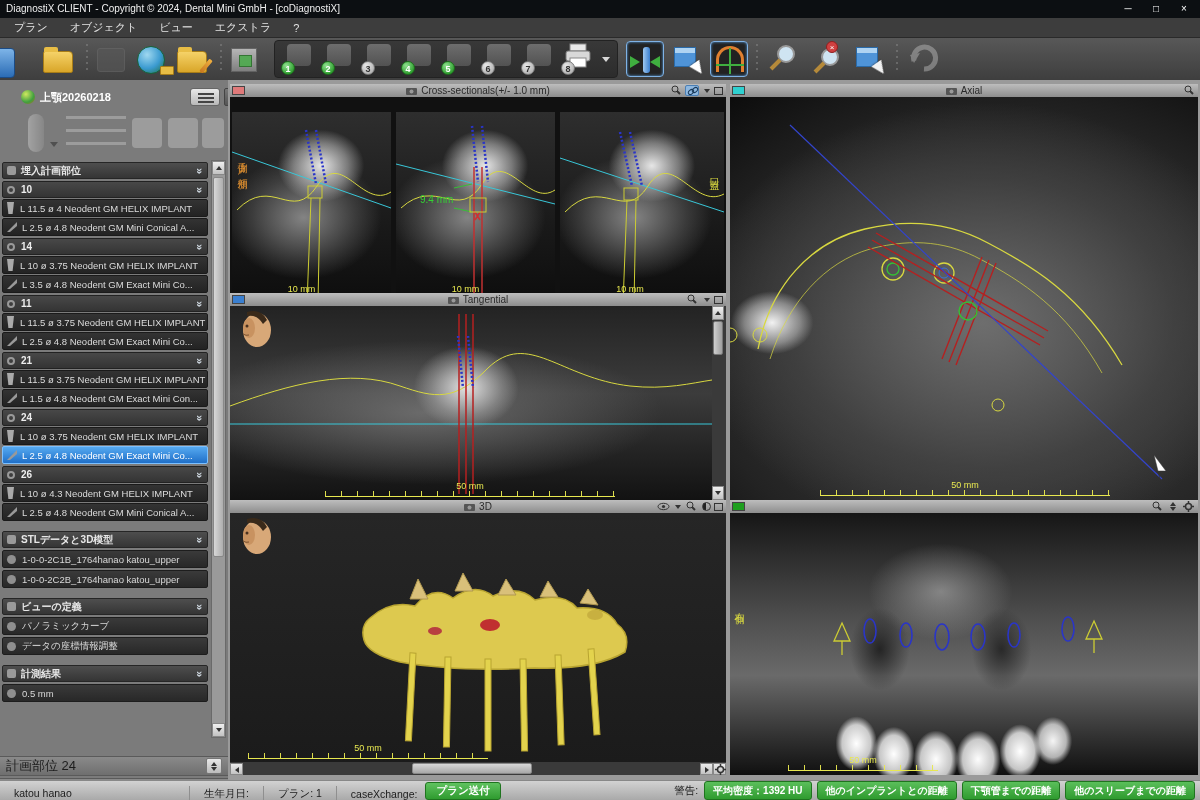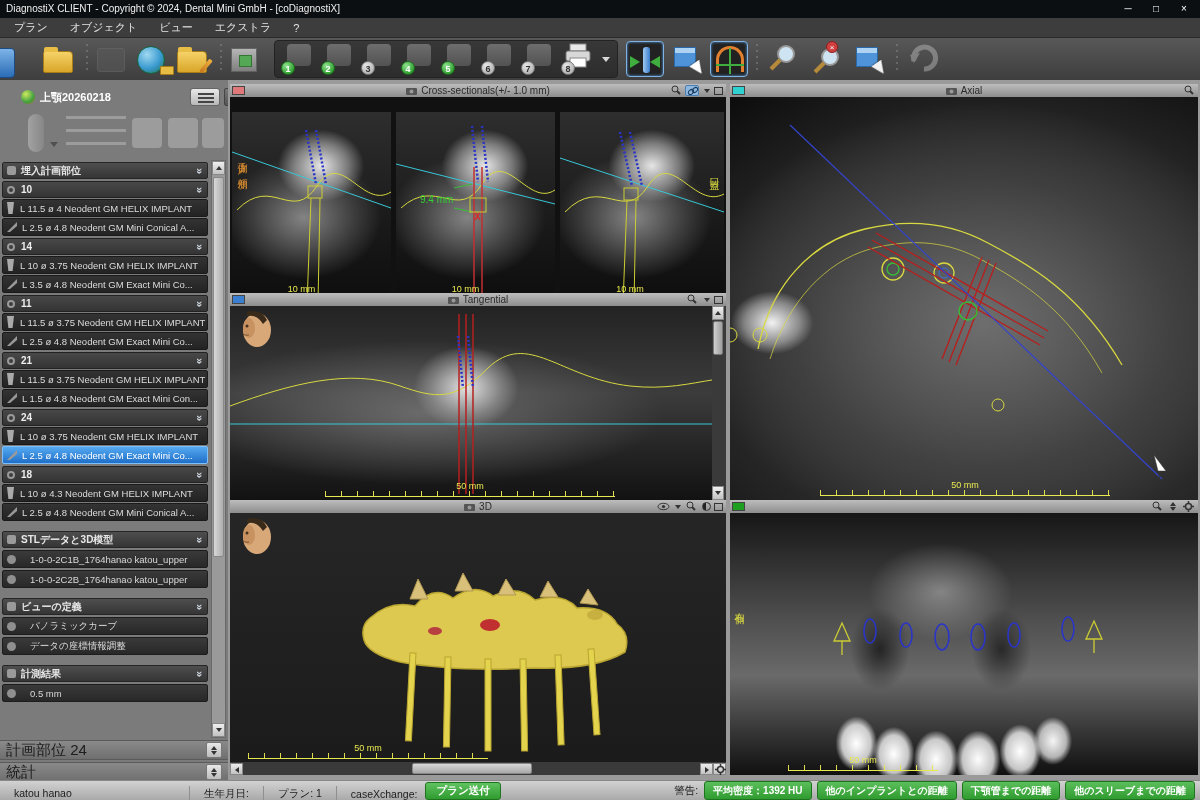--- a/index.html
+++ b/index.html
@@ -109,37 +109,37 @@
   .tooth-hd .dot { width:8px; height:8px; border:2px solid #999; border-radius:50%; margin-right:6px; flex:none;}
   .tooth-hd .num { flex:1; }
   .imp-row { height:18px; margin:1px 2px 0 2px; background:linear-gradient(#333,#232323);
     border:1px solid #1a1a1a; border-radius:2px; color:#dcdcdc; font-size:9.5px;
     display:flex; align-items:center; padding:0 4px; white-space:nowrap; overflow:hidden; }
   .imp-row.selected { background:linear-gradient(#55a9f0,#1f6fc8); border-color:#7cc0ff; color:#fff; }
   .ic-implant { width:7px; height:12px; background:#aaa; clip-path:polygon(0 0,100% 0,80% 100%,20% 100%); margin-right:6px; flex:none;}
   .ic-abut { width:10px; height:10px; background:#999; clip-path:polygon(0 100%,100% 0,100% 40%,30% 100%); margin-right:5px; flex:none;}
   .plain-row { height:18px; margin:2px 2px 0 2px; background:linear-gradient(#3a3a3a,#282828);
     border:1px solid #1d1d1d; border-radius:2px; color:#d8d8d8; font-size:9.5px;
-    display:flex; align-items:center; padding:0 4px; white-space:nowrap; overflow:hidden;gap:8px;}
+    display:flex; align-items:center; padding:0 4px; white-space:nowrap; overflow:hidden;}
   .plain-row .pr-ic { width:9px; height:9px; background:#8f8f8f; border-radius:50%; margin-right:6px; flex:none;}
   .sec-gap { height:8px; }
 
   #side-sb { position:absolute; right:2px; top:80px; width:15px; height:578px; background:#9a9a9a; border:1px solid #6a6a6a;}
   .sb-btn { position:absolute; left:0; width:13px; height:14px; background:linear-gradient(#efefef,#c2c2c2);
     border:1px solid #888; }
   .sb-thumb { position:absolute; left:1px; top:16px; width:11px; height:380px;
     background:linear-gradient(90deg,#d8d8d8,#aeaeae); border:1px solid #888; border-radius:2px;}
   .tri-up-s { width:0; height:0; border-left:3px solid transparent; border-right:3px solid transparent;
     border-bottom:4px solid #333; margin:4px auto; }
   .tri-dn-s { width:0; height:0; border-left:3px solid transparent; border-right:3px solid transparent;
     border-top:4px solid #333; margin:4px auto; }
 
   .side-drop { position:absolute; left:0; width:228px; height:20px; background:linear-gradient(#8a8a8a,#6f6f6f);
-    border-top:1px solid #5a5a5a; border-bottom:1px solid #5a5a5a; color:#1d1d1d; font-size:15px;
-    display:flex; align-items:center; padding:0 6px; }
+    border-top:1px solid #5a5a5a; border-bottom:1px solid #5a5a5a; color:#1d1d1d; font-size:13px;
+    display:flex; align-items:center; padding:0 6px;margin-top:16px; }
   .side-drop .lbl { flex:1; }
   .spinner { width:16px; height:16px; background:linear-gradient(#e8e8e8,#bcbcbc); border:1px solid #777;
     border-radius:2px; }
   .spinner .tri-up-s { margin:3px auto 1px; } .spinner .tri-dn-s { margin:1px auto; }
 
   
   #viewport { position:absolute; left:228px; top:80px; width:972px; height:700px; background:#9a9a9a; }
   .view { position:absolute; background:#111; }
   .vhead { position:absolute; left:0; top:0; right:0; height:13px;
     background:linear-gradient(#bdbdbd,#8d8d8d); display:flex; align-items:center; font-size:10px; color:#2a2a2a; }
@@ -477,21 +477,21 @@
             </div>
             <div class="imp-row selected">
               <div class="ic-abut"></div>
               <span>L 2.5  ø 4.8   Neodent GM Exact Mini Co...</span>
             </div>
           </div>
 
           <div>
             <div class="tooth-hd">
               <div class="dot"></div>
-              <span class="num">18</span>
+              <span class="num">26</span>
               <span class="chev">»</span>
             </div>
             <div class="imp-row">
               <div class="ic-implant"></div>
               <span>L 10  ø 4.3   Neodent GM HELIX IMPLANT</span>
             </div>
             <div class="imp-row">
               <div class="ic-abut"></div>
               <span>L 2.5  ø 4.8   Neodent GM Mini Conical A...</span>
             </div>

